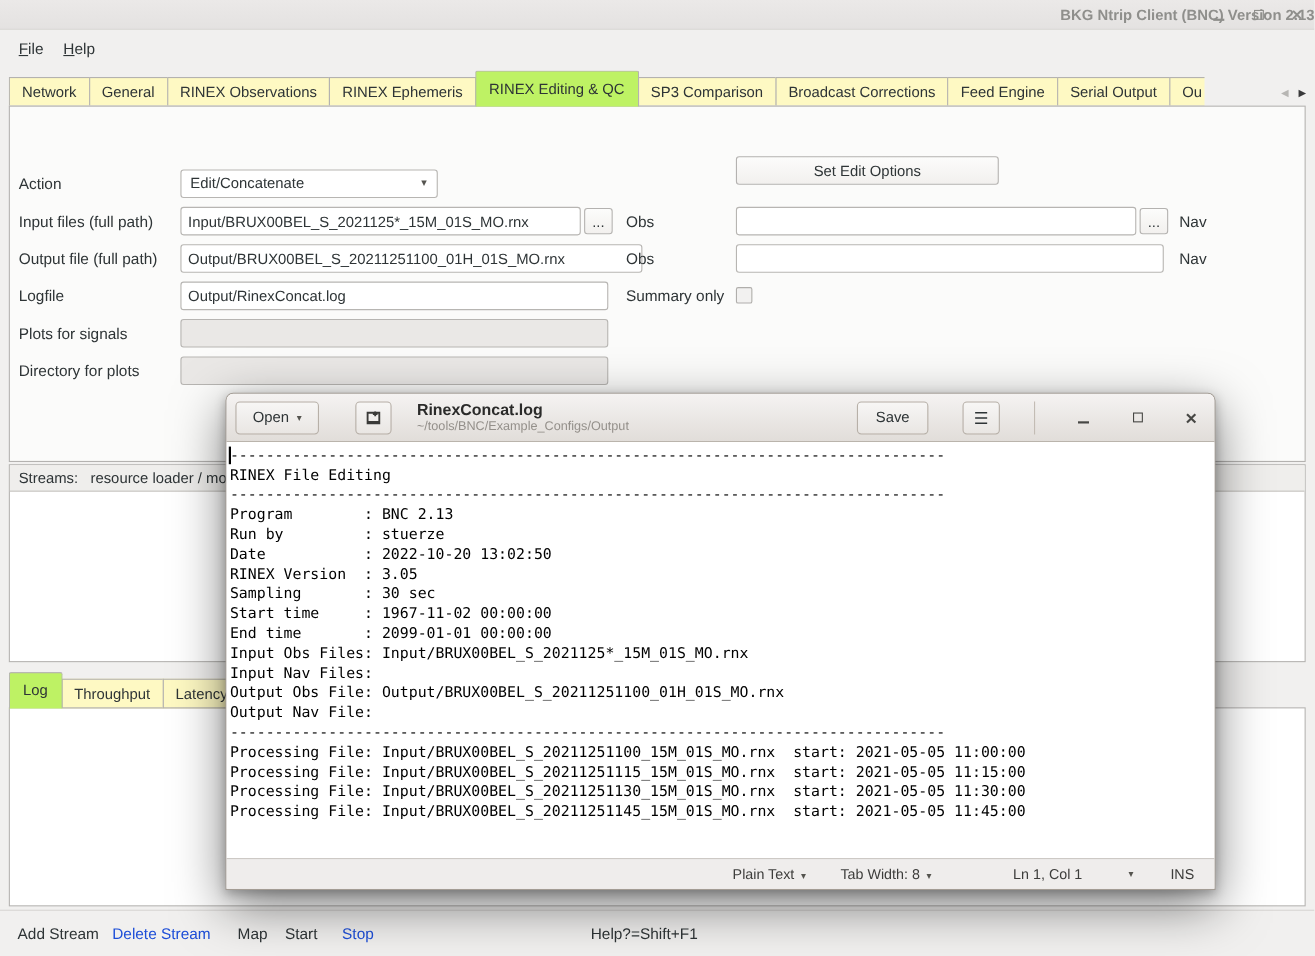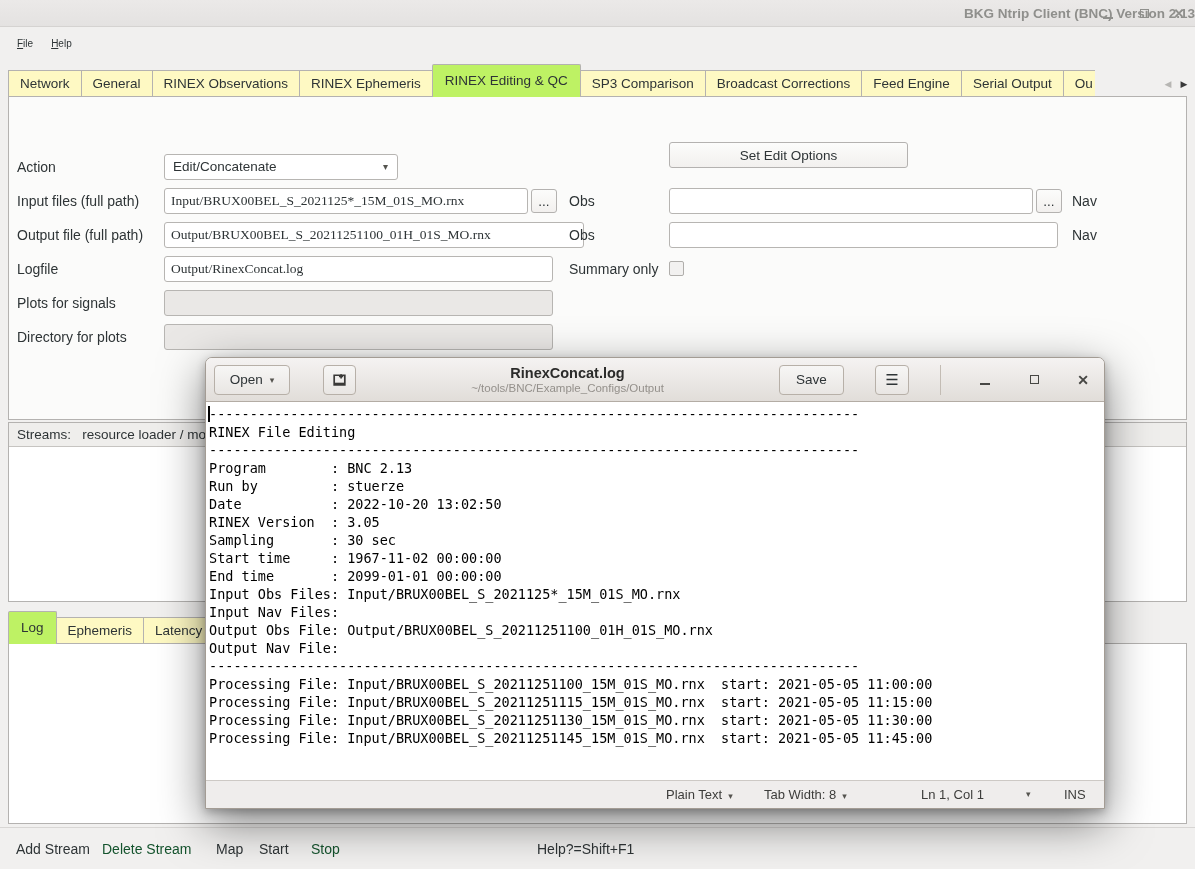--- a/index.html
+++ b/index.html
@@ -26,21 +26,21 @@
   }
   .win-ctrl { position:absolute; top:0; width:22px; height:27px; display:flex; align-items:center; justify-content:center; }
   .main-min-bar { width:10px; height:2px; background:#8f8f8c; margin-top:8px; }
   .main-max-box { width:9px; height:9px; border:1.5px solid #8f8f8c; }
   .main-close-x { color:#8f8f8c; font-size:13px; line-height:1; font-weight:bold; }
 
   .menubar {
     position:absolute; left:0; top:28px; width:1195px; height:31px;
     display:flex; align-items:center; padding-left:8px;
   }
-  .menu-item { padding:3px 9px; font-size:10px; }
+  .menu-item { padding:3px 9px; font-size:14px; }
 
   
   .tabbar {
     position:absolute; left:8px; top:64px; width:1152px; height:33px;
     display:flex; align-items:flex-end; overflow:hidden;
   }
   .tab {
     flex:none; height:27px; line-height:25px; padding:0 11px;
     background:#fef9c3; border:1px solid #b4b2b0; margin-left:-1px;
     font-size:13.5px; white-space:nowrap; position:relative; z-index:1;
@@ -60,21 +60,21 @@
 
   
   .pane {
     position:absolute; left:8px; top:96px; width:1179px; height:324px;
     background:#fbfbfa; border:1px solid #b4b2b0; z-index:2;
   }
   .pane .desc { position:absolute; left:8px; top:12px; font-size:14px; }
   .frm-label { position:absolute; height:26px; line-height:26px; font-size:14px; }
   .frm-input {
     position:absolute; height:26px; border:1px solid #b7b5b2; border-radius:3px;
-    background:#fff; font-family:Liberation Serif, serif; font-size:13.5px;
+    background:#fff; font-family:Liberation Sans, sans-serif; font-size:13.5px;
     color:#2e3436; padding:0 6px; outline:none;
   }
   .frm-input:disabled { background:#eae8e6; }
   .btn {
     position:absolute; height:26px; background:linear-gradient(#fcfcfb,#f2f0ee);
     border:1px solid #b4b2b0; border-radius:3px; font-size:13.5px;
     display:flex; align-items:center; justify-content:center;
   }
   .combo {
     position:absolute; height:26px; background:#fff; border:1px solid #b7b5b2;
@@ -97,21 +97,21 @@
   }
   .logtabs { position:absolute; left:8px; top:611px; width:400px; height:33px; display:flex; align-items:flex-end; }
   .logpanel {
     position:absolute; left:8px; top:643px; width:1179px; height:181px;
     background:#fff; border:1px solid #b4b2b0;
   }
 
   
   .bottombar { position:absolute; left:0; top:827px; width:1195px; height:42px; border-top:1px solid #d8d6d4; }
   .bb-item { position:absolute; top:0; height:42px; line-height:42px; font-size:14px; }
-  .bb-item.disabled { color:#14532d; }
+  .bb-item.disabled { color:#1d4ed8; }
 
   
   .editor {
     position:absolute; left:205px; top:357px; width:900px; height:452px;
     background:#fff; border:1px solid #a39c94; border-radius:7px 7px 0 0;
     box-shadow: 0 14px 46px rgba(0,0,0,0.5), 0 3px 10px rgba(0,0,0,0.25);
     z-index:10;
   }
   .ed-header {
     position:absolute; left:0; top:0; width:100%; height:44px;
@@ -121,21 +121,21 @@
   }
   .ed-btn {
     height:30px; background:linear-gradient(#f7f6f5,#e9e6e3);
     border:1px solid #b7b0a8; border-radius:4px;
     display:flex; align-items:center; justify-content:center;
     font-size:13.5px; color:#2e3436;
   }
   .ed-open { width:76px; gap:7px; margin-right:10px; }
   .ed-open .arrow { font-size:9px; color:#55544f; }
   .ed-newdoc { width:33px; }
-  .ed-titlebox { flex:1; text-align:center; overflow:hidden; }
+  .ed-titlebox { flex:1; overflow:hidden; }
   .ed-title { font-weight:bold; font-size:14.5px; color:#2b2b2a; }
   .ed-subtitle { font-size:11.5px; color:#94908b; margin-top:1px; }
   .ed-save { width:65px; margin-right:8px; }
   .ed-menu { width:34px; font-size:15px; }
   .ed-sep { width:1px; height:30px; background:#c3bcb4; margin:0 8px; }
   .ed-wbtn { width:26px; height:28px; display:flex; align-items:center; justify-content:center; }
   .ed-min-bar { width:10px; height:2px; background:#474744; margin-top:8px; }
   .ed-max-box { width:9px; height:9px; border:1.5px solid #474744; }
   .ed-close-x { color:#474744; font-size:14px; font-weight:bold; line-height:1; }
 
@@ -228,21 +228,21 @@
   <div class="frm-label" style="left:8px; top:227px;">Directory for plots</div>
   <input class="frm-input" style="left: 155px; top: 227px; width: 389px;" disabled="" value="">
 </div>
 
 <div class="streams">
   <div class="hdr">Streams:   resource loader / mountpoint</div>
 </div>
 
 <div class="logtabs">
   <div class="tab active">Log</div>
-  <div class="tab">Ephemeris</div>
+  <div class="tab">Throughput</div>
   <div class="tab">Latency</div>
 </div>
 <div class="logpanel"></div>
 
 <div class="bottombar">
   <div class="bb-item" style="left:16px;">Add Stream</div>
   <div class="bb-item disabled" style="left:102px;">Delete Stream</div>
   <div class="bb-item" style="left:216px;">Map</div>
   <div class="bb-item" style="left:259px;">Start</div>
   <div class="bb-item disabled" style="left:311px;">Stop</div>

